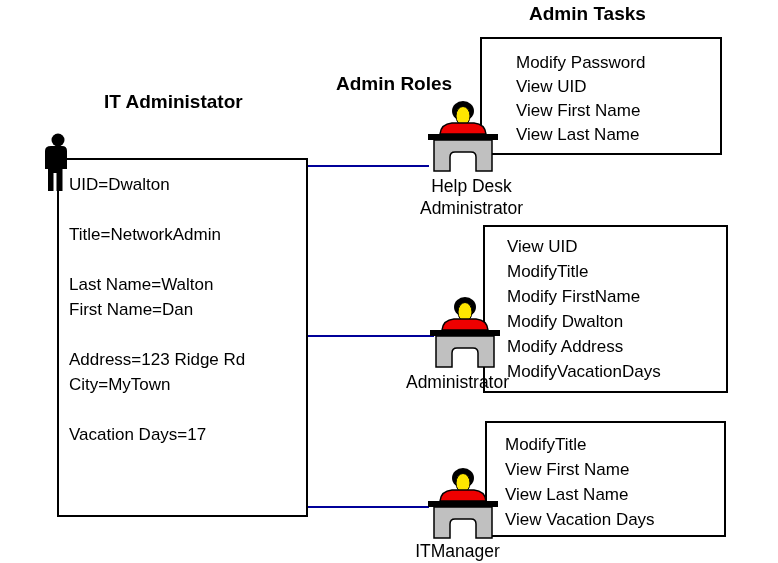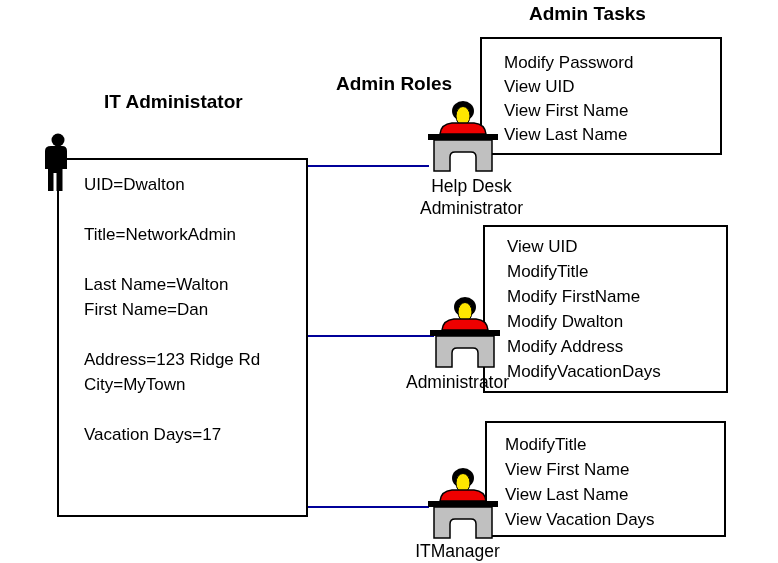--- a/index.html
+++ b/index.html
@@ -7,24 +7,24 @@
     position:relative; width:778px; height:563px; background:#ffffff;
     font-family:"Liberation Sans", sans-serif; color:#000; overflow:hidden;
   }
   .title { position:absolute; font-weight:bold; font-size:19px; white-space:nowrap; z-index:4; }
   #title-left  { left:96px;  top:91px;margin-left:8px; }
   #title-roles { left:336px; top:73px; }
   #title-tasks { left:529px; top:3px; }
 
   .box { position:absolute; border:2px solid #000; background:#fff; box-sizing:border-box; z-index:1; }
 
-  #profile-box { left:57px; top:158px; width:251px; height:359px; padding:12px 0 0 25px; }
+  #profile-box { left:57px; top:158px; width:251px; height:359px; padding:12px 0 0 10px; }
   .pline { font-size:17px; line-height:25px; height:25px; white-space:nowrap; }
 
-  #taskbox-helpdesk { left:480px; top:37px;  width:242px; height:118px; padding:12px 0 0 22px; }
+  #taskbox-helpdesk { left:480px; top:37px;  width:242px; height:118px; padding:12px 0 0 34px; }
   #taskbox-hr       { left:483px; top:225px; width:245px; height:168px; padding:7px  0 0 22px; }
   #taskbox-itm      { left:485px; top:421px; width:241px; height:116px; padding:9px  0 0 18px; }
   .tline  { font-size:17px; line-height:24px; height:24px; white-space:nowrap; }
   .tline25{ font-size:17px; line-height:25px; height:25px; white-space:nowrap; }
 
   .connector { position:absolute; height:2px; background:#000099; z-index:0; }
   #conn-helpdesk { left:307px; top:165px; width:122px; }
   #conn-hr       { left:307px; top:335px; width:127px; }
   #conn-itm      { left:307px; top:506px; width:122px; }
 

